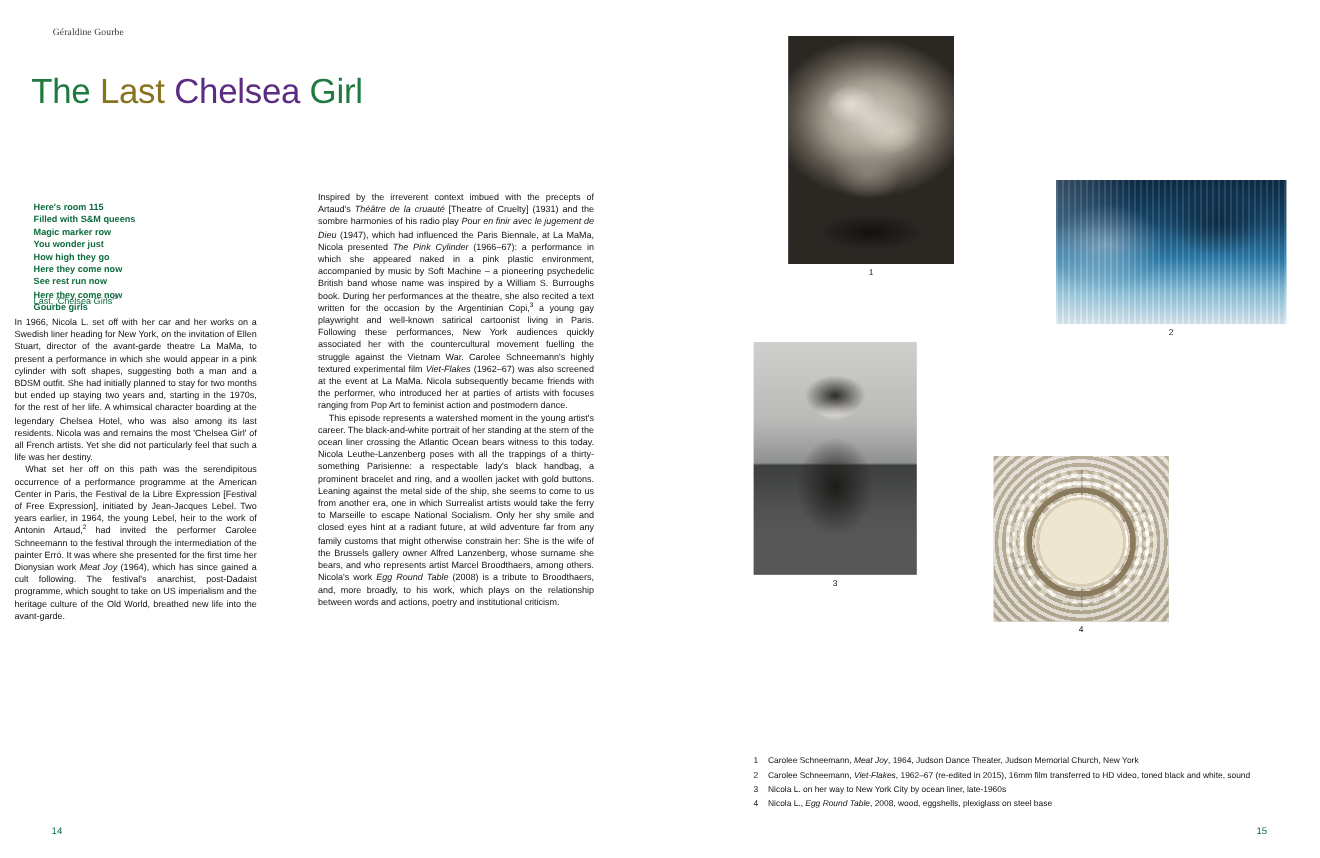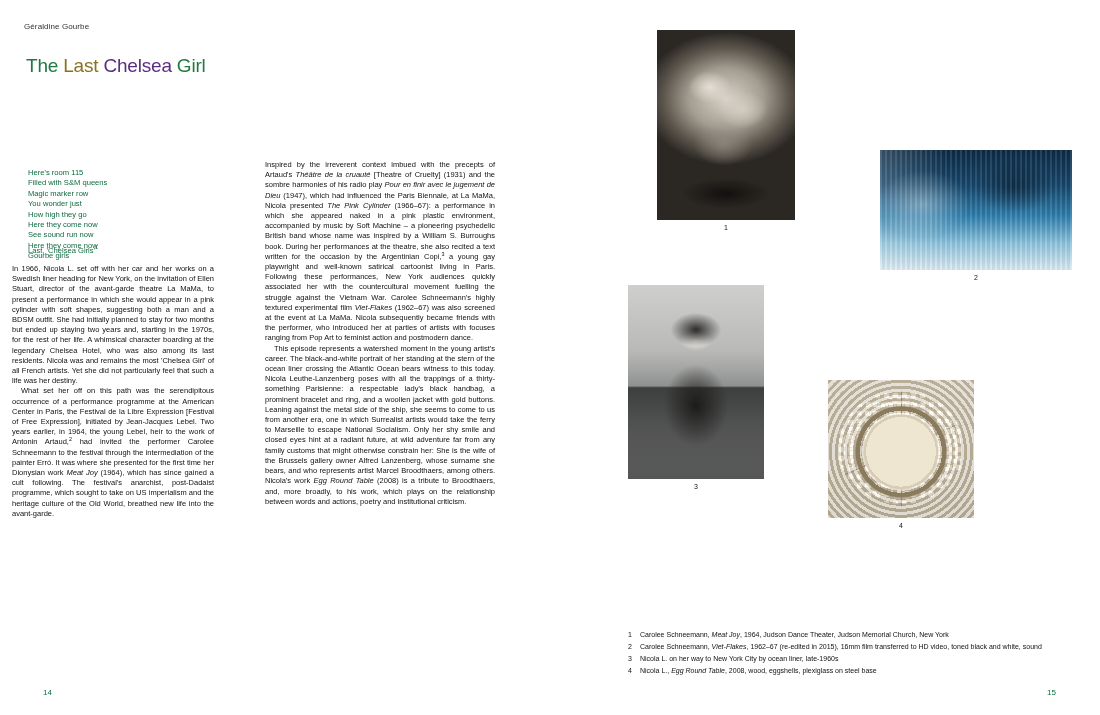--- a/index.html
+++ b/index.html
@@ -11,43 +11,45 @@
     font-family: "Liberation Sans", sans-serif;
     color: #111;
     overflow: hidden;
     position: relative;
   }
   .page { position: absolute; inset: 0; }
 
   
   .author {
     position: absolute;
-    left: 24px; top: 22px;
+    left: 44px; top: 22px;
     font-size: 8px;
     color: #333;
     letter-spacing: 0.1px;
+    font-family: Liberation Serif, serif;
   }
   .title {
     position: absolute;
     left: 26px; top: 42px;
-    font-size: 19px;
+    font-size: 29px;
     letter-spacing: -0.2px;
     white-space: nowrap;
     font-weight: 400;
     text-align: right;
   }
   .title span { display: inline; }
 
   .poem {
     position: absolute;
     left: 28px; top: 168px;
     width: 200px;
     font-size: 7.6px;
     line-height: 10.4px;
     color: #0f6b3f;
+    font-weight: bold;
   }
   .poem-credit {
     position: absolute;
     left: 28px; top: 246px;
     width: 200px;
     font-size: 7.6px;
     line-height: 10.4px;
     color: #0f6b3f;
   }
   .poem-credit sup, .col sup { font-size: 5.4px; vertical-align: super; line-height: 0; }
@@ -190,21 +192,21 @@
 
   <h1 class="title" id="title"><span style="color:#1f7a3f">The</span> <span style="color:#8a7320">Last</span> <span style="color:#5b2d82">Chelsea</span> <span style="color:#1f7a3f">Girl</span></h1>
 
   <div class="poem" id="poem">
       <div>Here's room 115</div>
       <div>Filled with S&amp;M queens</div>
       <div>Magic marker row</div>
       <div>You wonder just</div>
       <div>How high they go</div>
       <div>Here they come now</div>
-      <div>See sound run now</div>
+      <div>See rest run now</div>
       <div>Here they come now</div>
       <div>Gourbe girls</div>
     </div>
 
   <div class="poem-credit">
     <span>Last, 'Chelsea Girls'</span><sup>1</sup>
   </div>
 
   <div class="col" id="col1">
       <p class="">In 1966, Nicola L. set off with her car and her works on a Swedish liner heading for New York, on the invitation of Ellen Stuart, director of the avant-garde theatre La MaMa, to present a performance in which she would appear in a pink cylinder with soft shapes, suggesting both a man and a BDSM outfit. She had initially planned to stay for two months but ended up staying two years and, starting in the 1970s, for the rest of her life. A whimsical character boarding at the legendary Chelsea Hotel, who was also among its last residents. Nicola was and remains the most 'Chelsea Girl' of all French artists. Yet she did not particularly feel that such a life was her destiny.</p>

